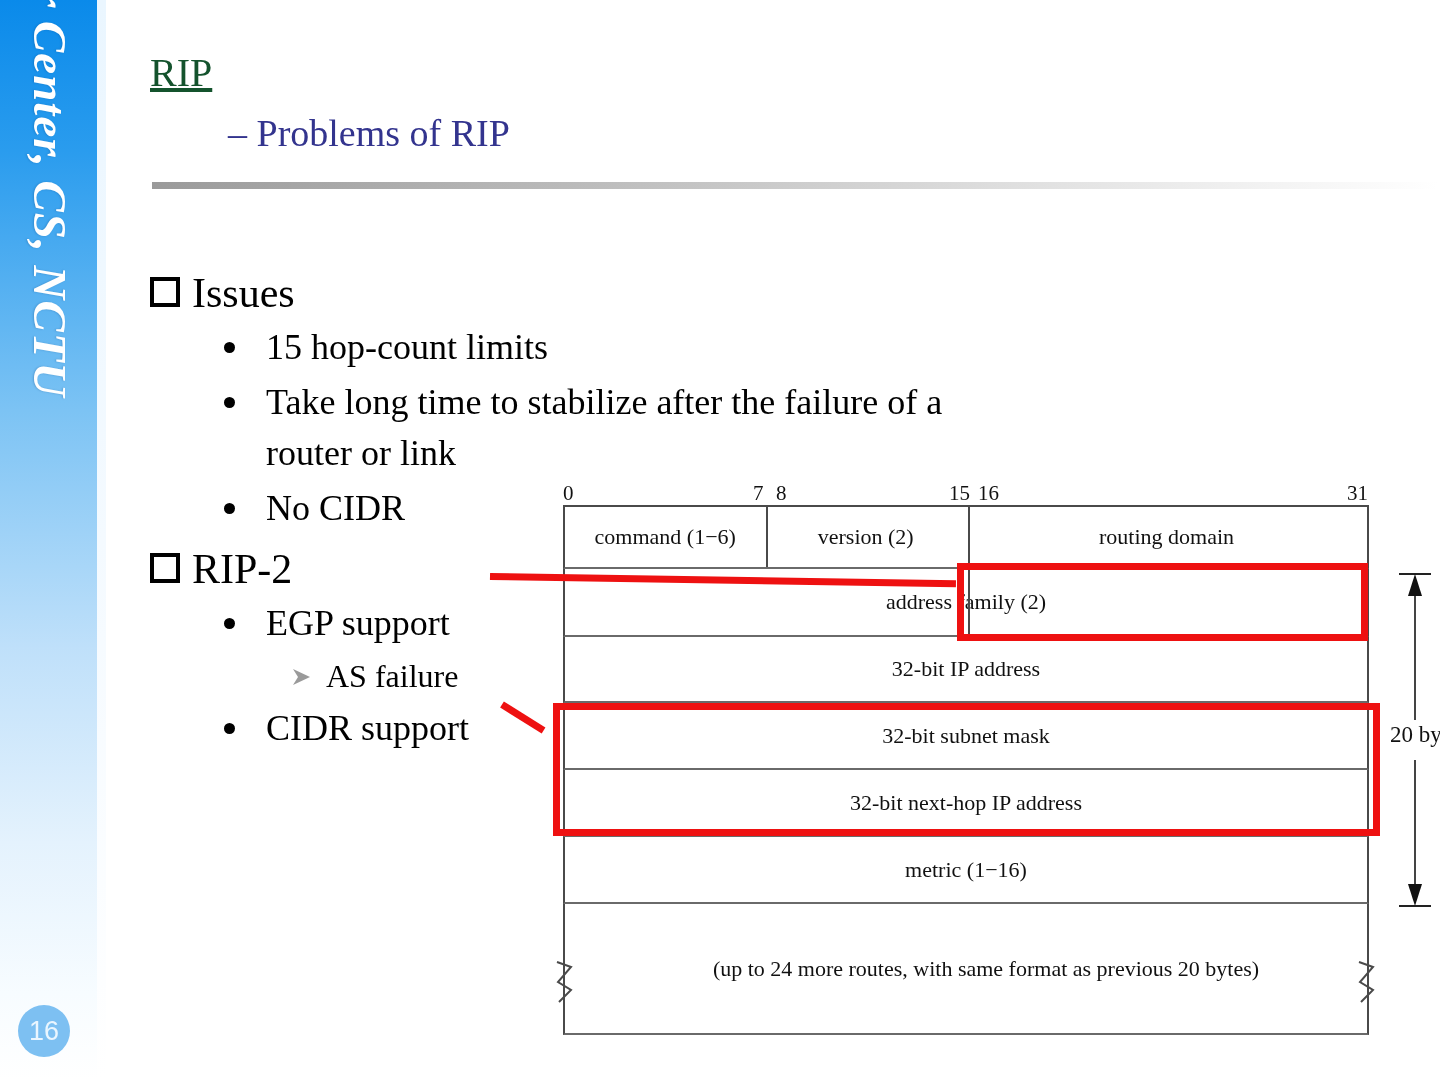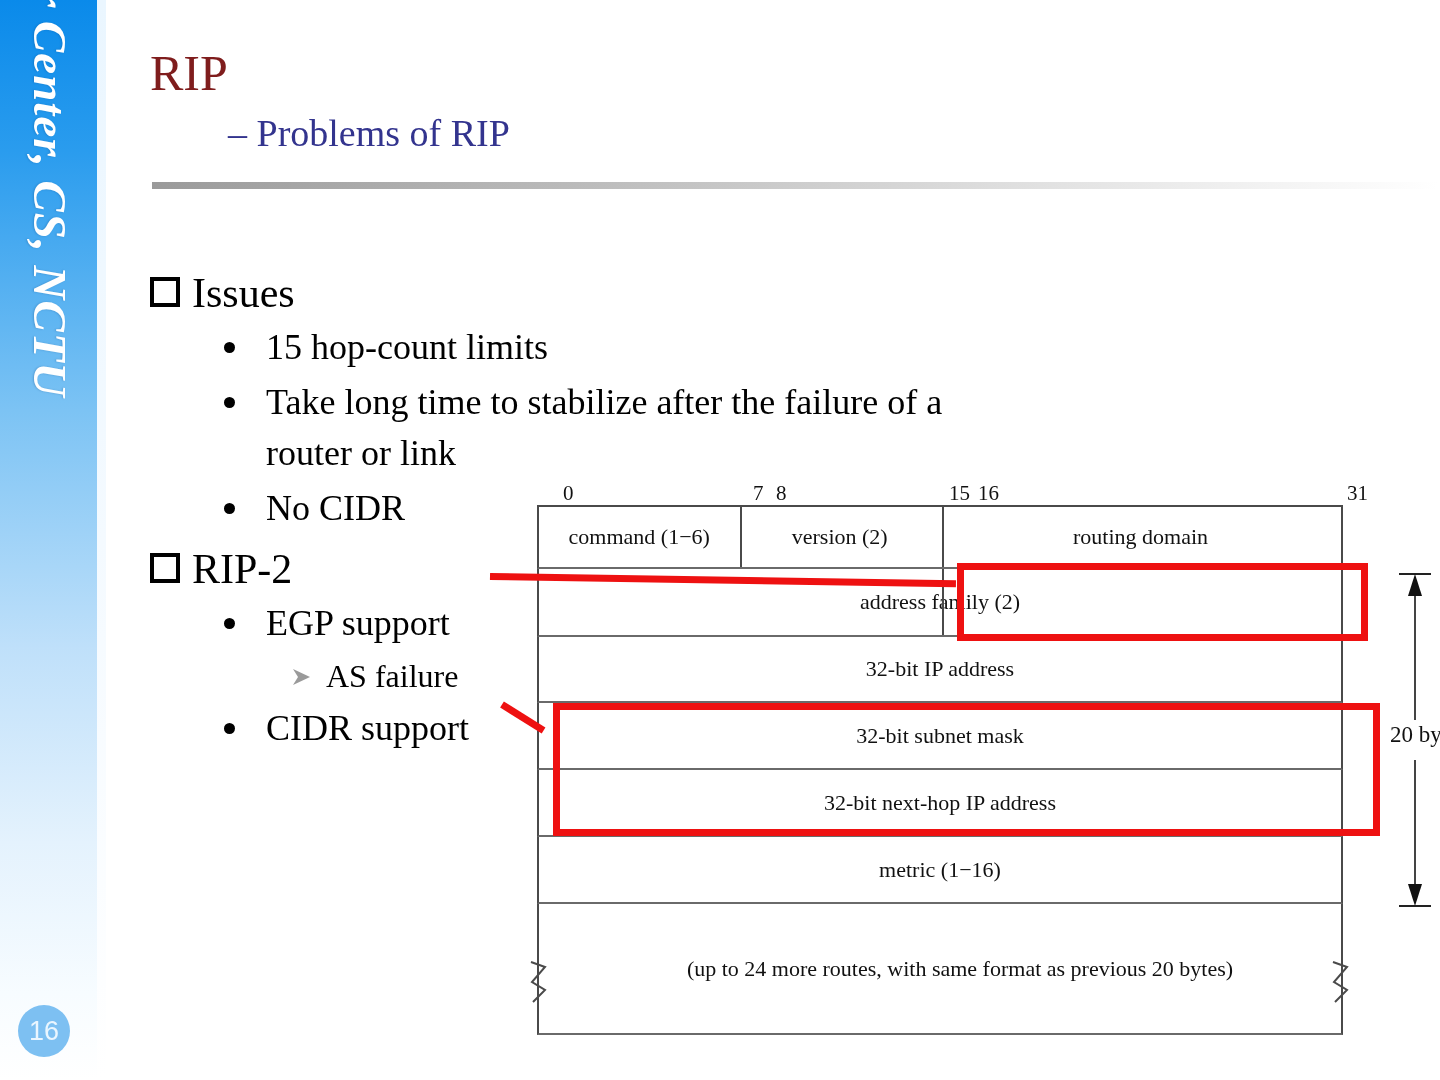--- a/index.html
+++ b/index.html
@@ -37,22 +37,23 @@
     background:#7dc0f2;
     color:#eaf6ff;
     font-family:"Liberation Sans", sans-serif;
     font-size:27px;
     display:flex;align-items:center;justify-content:center;
   }
 
   
   #title-block{position:absolute;left:150px;top:44px;width:1250px;}
   .title-l1{
-    color:#7f1d1d;font-size:50px;line-height:58px;
-    font-family:"Liberation Serif", serif;
+    color:#14532d;font-size:40px;line-height:58px;
+    font-family:"Liberation Serif", serif;
+    text-decoration:underline;
   }
   .title-l2{
     color:#33348e;font-size:38px;line-height:62px;
     padding-left:78px;
     font-family:"Liberation Serif", serif;
   }
   #title-rule{
     position:absolute;left:152px;top:182px;width:1286px;height:7px;
     background:linear-gradient(to right,#9a9a9a 0%,#a8a8a8 14%,#c2c2c2 40%,#dedede 66%,#f2f2f2 86%,#ffffff 100%);
   }
@@ -88,21 +89,21 @@
     font-size:32px;line-height:46px;color:#000;
     margin:0 0 4px 0;padding-left:142px;
   }
   .lvl3 .arw{
     flex:0 0 22px;width:22px;height:22px;margin:14px 12px 0 0;
     color:#9a9a9a;font-size:26px;line-height:20px;
   }
   .lvl3 .arw svg{display:block;}
 
   
-  #diagram{position:absolute;left:537px;top:505px;width:806px;height:530px;}
+  #diagram{position:absolute;left:563px;top:505px;width:806px;height:530px;}
   .ruler{
     position:absolute;left:563px;top:481px;width:820px;height:24px;
     font-family:"Liberation Serif", serif;font-size:21px;color:#111;
   }
   .ruler span{position:absolute;top:0;}
   .drow{
     position:absolute;left:0;box-sizing:border-box;
     border-left:2px solid #4a4a4a;border-right:2px solid #4a4a4a;
     border-bottom:2px solid #6a6a6a;
     width:806px;

